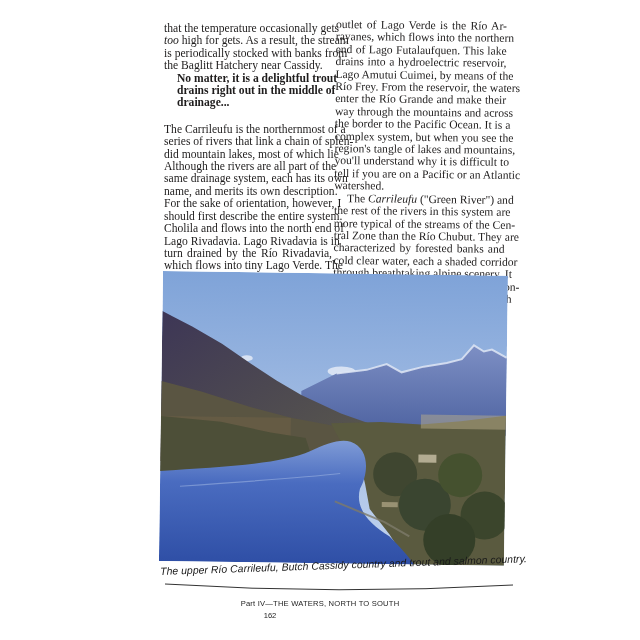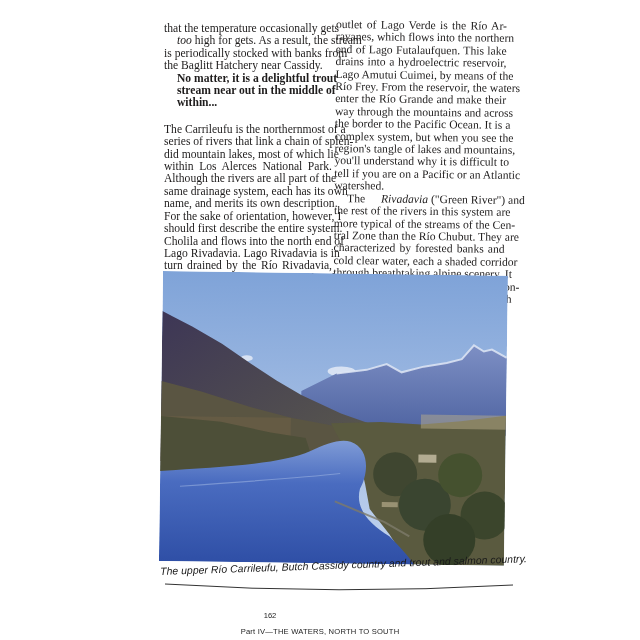--- a/index.html
+++ b/index.html
@@ -6,52 +6,51 @@
   body { width:640px; height:640px; background:#ffffff; position:relative; overflow:hidden;
          font-family:"Liberation Serif", "DejaVu Serif", serif; color:#1e1c1c; }
   .col { position:absolute; font-size:11.6px; line-height:12.4px; text-align:justify; }
   .col p { margin:0; }
   .col p.ind { text-indent:13px;font-weight:bold; }
   .col .line { display:block; text-align-last:justify; white-space:nowrap; }
   .col .line.last { text-align-last:left; }
   #col-left { left:164px; top:23px; width:168px; }
   #col-right { left:336px; top:19px; width:171px; transform:rotate(0.6deg); transform-origin:left top; }
   .gap { height:14px; }
-  em { font-style:italic;margin-left:13px; }
+  em { font-style:italic; }
   #photo { position:absolute; left:163px; top:271px; width:345px; height:290px; transform:rotate(0.8deg); transform-origin:left top; }
   #photo svg { display:block; width:100%; height:100%; }
   #caption { position:absolute; left:160px; top:566px; width:360px; font-family:"Liberation Sans", "DejaVu Sans", sans-serif;
              font-style:italic; font-size:10.4px; color:#1a1a1a; transform:rotate(-2.0deg); transform-origin:left top; white-space:nowrap; letter-spacing:0.05px; }
   #caption-rule { position:absolute; left:165px; top:581px; width:348px; height:14px; }
   #footer-part { position:absolute; left:0; width:640px; top:599px; text-align:center; font-family:"Liberation Sans", "DejaVu Sans", sans-serif;
-                 font-size:7.6px; color:#222; letter-spacing:0.2px;margin-top:28px; }
+                 font-size:7.6px; color:#222; letter-spacing:0.2px; }
   #footer-page { position:absolute; left:0; width:540px; top:611px; text-align:center; font-family:"Liberation Sans", "DejaVu Sans", sans-serif;
                  font-size:7.6px; color:#222; }
 </style>
 </head>
 <body>
 
 <div id="col-left" class="col">
   <p>
     <span class="line">that the temperature occasionally gets</span>
     <span class="line"><em>too</em><span id="l1rest"> high for gets. As a result, the stream</span></span>
     <span class="line">is periodically stocked with banks from</span>
     <span class="line last">the Baglitt Hatchery near Cassidy.</span>
   </p>
   <p class="ind">
     <span class="line" style="text-indent:13px">No matter, it is a delightful trout</span>
-    <span class="line">stream near out in the middle of</span>
-    <span class="line last">within...</span>
+    <span class="line">drains right out in the middle of</span>
+    <span class="line last">drainage...</span>
   </p>
   <div class="gap"></div>
   <p>
     <span class="line">The Carrileufu is the northernmost of a</span>
     <span class="line">series of rivers that link a chain of splen-</span>
     <span class="line">did mountain lakes, most of which lie</span>
-    <span class="line">within Los Alerces National Park.</span>
     <span class="line">Although the rivers are all part of the</span>
     <span class="line">same drainage system, each has its own</span>
     <span class="line">name, and merits its own description.</span>
     <span class="line">For the sake of orientation, however, I</span>
     <span class="line last">should first describe the entire system.</span>
   </p>
   <p>
     <span class="line">Cholila and flows into the north end of</span>
     <span class="line">Lago Rivadavia. Lago Rivadavia is in</span>
     <span class="line">turn drained by the Río Rivadavia,</span>
@@ -70,21 +69,21 @@
     <span class="line">enter the Río Grande and make their</span>
     <span class="line">way through the mountains and across</span>
     <span class="line">the border to the Pacific Ocean. It is a</span>
     <span class="line">complex system, but when you see the</span>
     <span class="line">region's tangle of lakes and mountains,</span>
     <span class="line">you'll understand why it is difficult to</span>
     <span class="line">tell if you are on a Pacific or an Atlantic</span>
     <span class="line last">watershed.</span>
   </p>
   <p>
-    <span class="line" style="padding-left:13px;box-sizing:border-box"><span>The </span><em>Rivadavia</em><span> ("Green River") and</span></span>
+    <span class="line" style="padding-left:13px;box-sizing:border-box"><span>The </span><em>Carrileufu</em><span> ("Green River") and</span></span>
     <span class="line">the rest of the rivers in this system are</span>
     <span class="line">more typical of the streams of the Cen-</span>
     <span class="line">tral Zone than the Río Chubut. They are</span>
     <span class="line">characterized by forested banks and</span>
     <span class="line">cold clear water, each a shaded corridor</span>
     <span class="line">through breathtaking alpine scenery. It</span>
     <span class="line">is often difficult to fish these rivers con-</span>
     <span class="line">tinuously, simply because around each</span>
   </p>
 </div>

